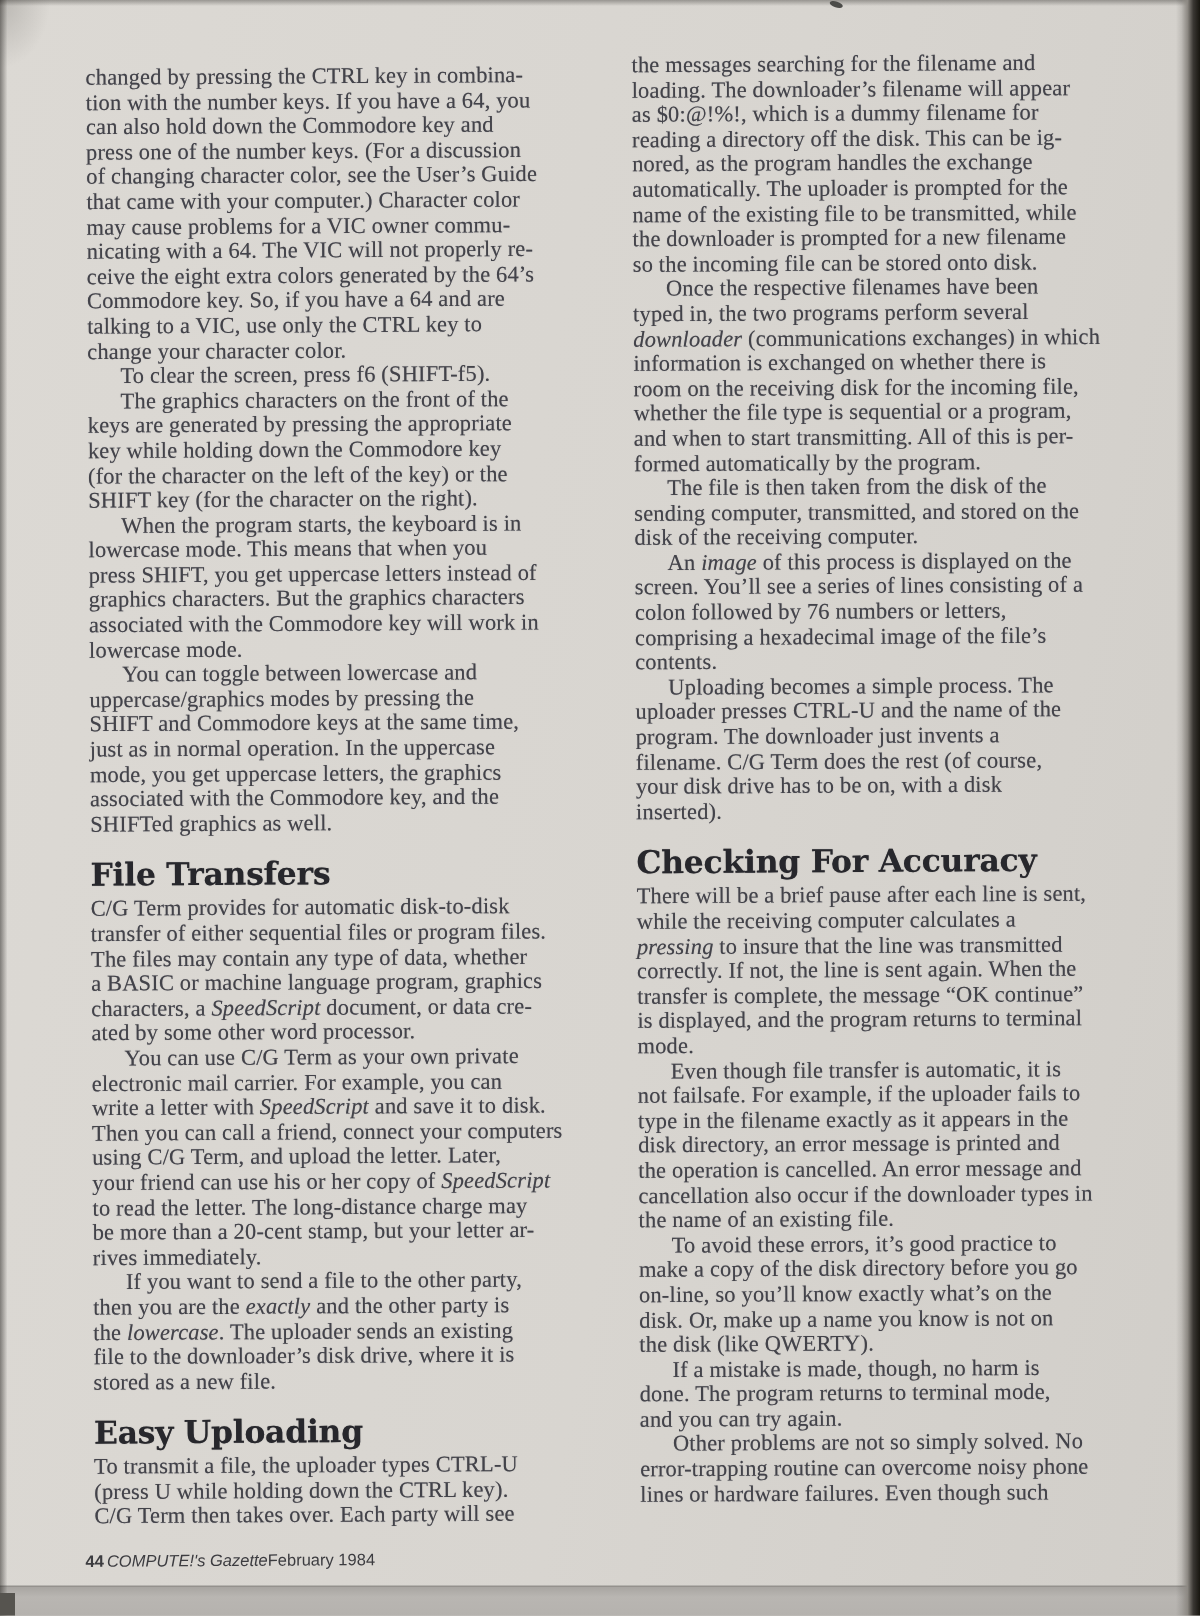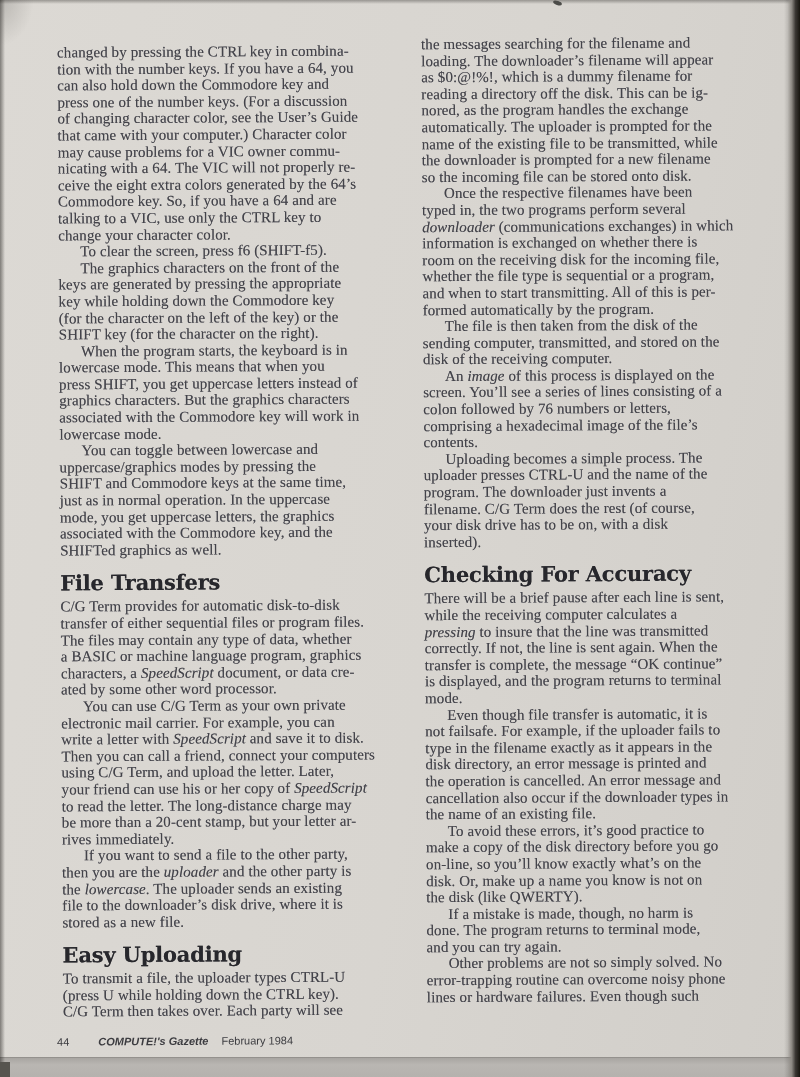--- a/index.html
+++ b/index.html
@@ -19,22 +19,22 @@
       white-space:pre-line;letter-spacing:0.1px;
       text-shadow:0 0 0.5px rgba(70,70,78,0.55);}
   .bp em{font-style:italic;}
   .ind{text-indent:22px;}
   .hd{margin:13px 0 3px 0;font-family:"DejaVu Serif",serif;font-weight:800;
       font-size:21px;line-height:24px;color:var(--heading);letter-spacing:-0.2px;
       text-shadow:0 0 0.5px rgba(30,30,35,0.6);}
   .footer{position:absolute;left:57px;top:1035px;
           font-family:"Liberation Sans",sans-serif;font-size:11px;color:#3c3c40;
           transform:rotate(-0.35deg);}
-  .footer .pg{font-weight:400;margin-right:29px;}
-  .footer .mag{font-weight:700;font-style:italic;margin-right:13px;}
+  .footer .pg{font-weight:700;margin-right:2px;}
+  .footer .mag{font-weight:400;font-style:italic;margin-right:0;}
   .footer .iss{font-weight:400;}
   
   .edge-top{position:absolute;left:0;right:0;top:0;height:4px;z-index:5;
             background:linear-gradient(to bottom,rgba(30,28,25,0.35),rgba(30,28,25,0));}
   .edge-left{position:absolute;left:0;top:0;bottom:0;width:5px;z-index:5;
              background:linear-gradient(to right,rgba(35,33,30,0.5),rgba(35,33,30,0));}
   .edge-right{position:absolute;right:0;top:0;bottom:0;width:16px;z-index:6;
               background:linear-gradient(to right,rgba(40,37,33,0) 0%,rgba(40,37,33,0.12) 22%,
                          #8d8983 48%,#3a3733 72%,var(--edge) 100%);}
   .band-bottom{position:absolute;left:0;right:0;bottom:0;height:19px;z-index:4;
@@ -96,21 +96,21 @@
       <p class="bp ind">You can use C/G Term as your own private
 electronic mail carrier. For example, you can
 write a letter with <em>SpeedScript</em> and save it to disk.
 Then you can call a friend, connect your computers
 using C/G Term, and upload the letter. Later,
 your friend can use his or her copy of <em>SpeedScript</em>
 to read the letter. The long-distance charge may
 be more than a 20-cent stamp, but your letter ar-
 rives immediately.</p>
       <p class="bp ind">If you want to send a file to the other party,
-then you are the <em>uploader</em> and the other party is
+then you are the <em>exactly</em> and the other party is
 the <em>lowercase</em>. The uploader sends an existing
 file to the downloader’s disk drive, where it is
 stored as a new file.</p>
       <h2 class="hd">Easy Uploading</h2>
       <p class="bp">To transmit a file, the uploader types CTRL-U
 (press U while holding down the CTRL key).
 C/G Term then takes over. Each party will see</p>
     </div>
 
     <div class="col col-right">

